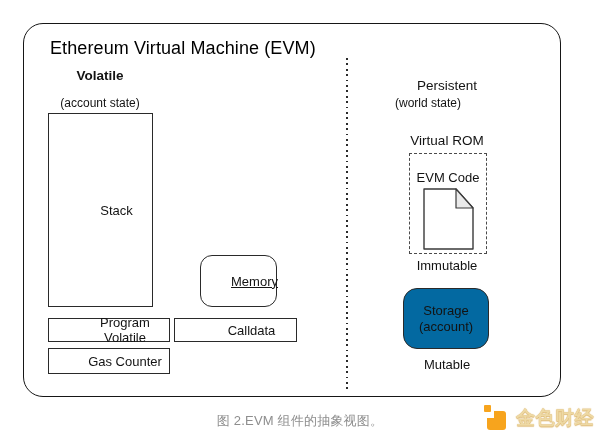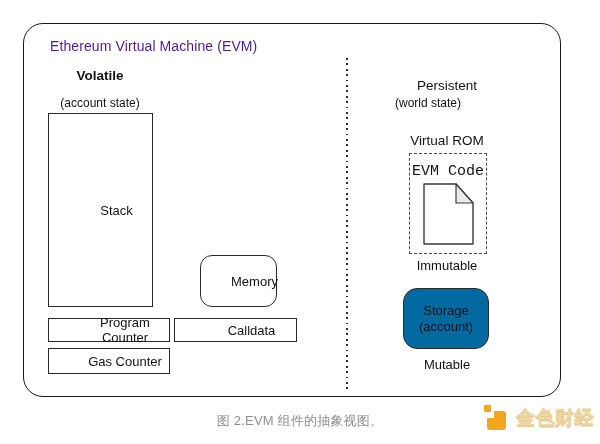--- a/index.html
+++ b/index.html
@@ -5,45 +5,45 @@
   html,body{margin:0;padding:0;background:#fff;}
   .canvas{
     position:relative;width:600px;height:444px;background:#fff;overflow:hidden;
     font-family:"Liberation Sans","DejaVu Sans",sans-serif;color:#111;
   }
   .frame{
     position:absolute;left:23px;top:23px;width:536px;height:372px;
     border:1.6px solid #161616;border-radius:20px;background:#fff;
   }
   .title{
-    position:absolute;left:50px;top:38px;font-size:14px;letter-spacing:.1px;color:#4c1d95;
+    position:absolute;left:50px;top:38px;font-size:18px;letter-spacing:.1px;color:#000000;
   }
   .divider{
     position:absolute;left:346px;top:58px;width:1.8px;height:335px;
     background:repeating-linear-gradient(to bottom,#2b2b2b 0px,#2b2b2b 1.8px,transparent 1.8px,transparent 5.4px);
   }
   .col-head{position:absolute;width:140px;text-align:center;font-size:13.5px;color:#131313;}
   .col-sub{position:absolute;width:140px;text-align:center;font-size:12px;color:#131313;}
   .box{
     position:absolute;border:1.4px solid #2a2a2a;background:#fff;
     display:flex;align-items:center;justify-content:center;
     font-size:13px;color:#131313;text-align:center;box-sizing:border-box;padding-left:32px;
   }
   .stack-box{left:48px;top:113px;width:105px;height:194px;}
-  .memory-box{left:200px;top:255px;width:77px;height:52px;border-radius:12px;}
+  .memory-box{left:200px;top:255px;width:77px;height:52px;border-radius:12px;text-decoration:underline;}
   .pc-box{left:48px;top:318px;width:122px;height:24px;}
   .calldata-box{left:174px;top:318px;width:123px;height:24px;text-align:center;}
   .gas-box{left:48px;top:348px;width:122px;height:26px;}
   .vrom-label{position:absolute;left:377px;top:133px;width:140px;text-align:center;font-size:13.5px;color:#131313;}
   .rom-dashed{
     position:absolute;left:409px;top:153px;width:78px;height:101px;
     border:1.6px dashed #4a4a4a;box-sizing:border-box;background:#fff;
     display:flex;flex-direction:column;align-items:center;
   }
-  .evm-code-label{margin-top:9px;font-size:15px;color:#131313;font-family:Liberation Mono, monospace;}
+  .evm-code-label{margin-top:16px;font-size:13px;color:#131313;}
   .doc-icon{margin-top:3px;}
   .immutable-label{position:absolute;left:377px;top:258px;width:140px;text-align:center;font-size:13px;color:#131313;}
   .storage-box{
     position:absolute;left:403px;top:288px;width:86px;height:61px;
     border:1.4px solid #2a2a2a;border-radius:14px;background:#0369a1;box-sizing:border-box;
     display:flex;flex-direction:column;align-items:center;justify-content:center;
     font-size:13px;line-height:16px;color:#131313;
   }
   .mutable-label{position:absolute;left:377px;top:357px;width:140px;text-align:center;font-size:13px;color:#131313;}
   .caption{
@@ -86,21 +86,21 @@
 
   <div class="box stack-box">
     <span>Stack</span>
   </div>
 
   <div class="box memory-box">
     <span>Memory</span>
   </div>
 
   <div class="box pc-box">
-    <span>Program Counter</span>
+    <span>Program Volatile</span>
   </div>
 
   <div class="box calldata-box">
     <span>Calldata</span>
   </div>
 
   <div class="box gas-box">
     <span>Gas Counter</span>
   </div>
 

